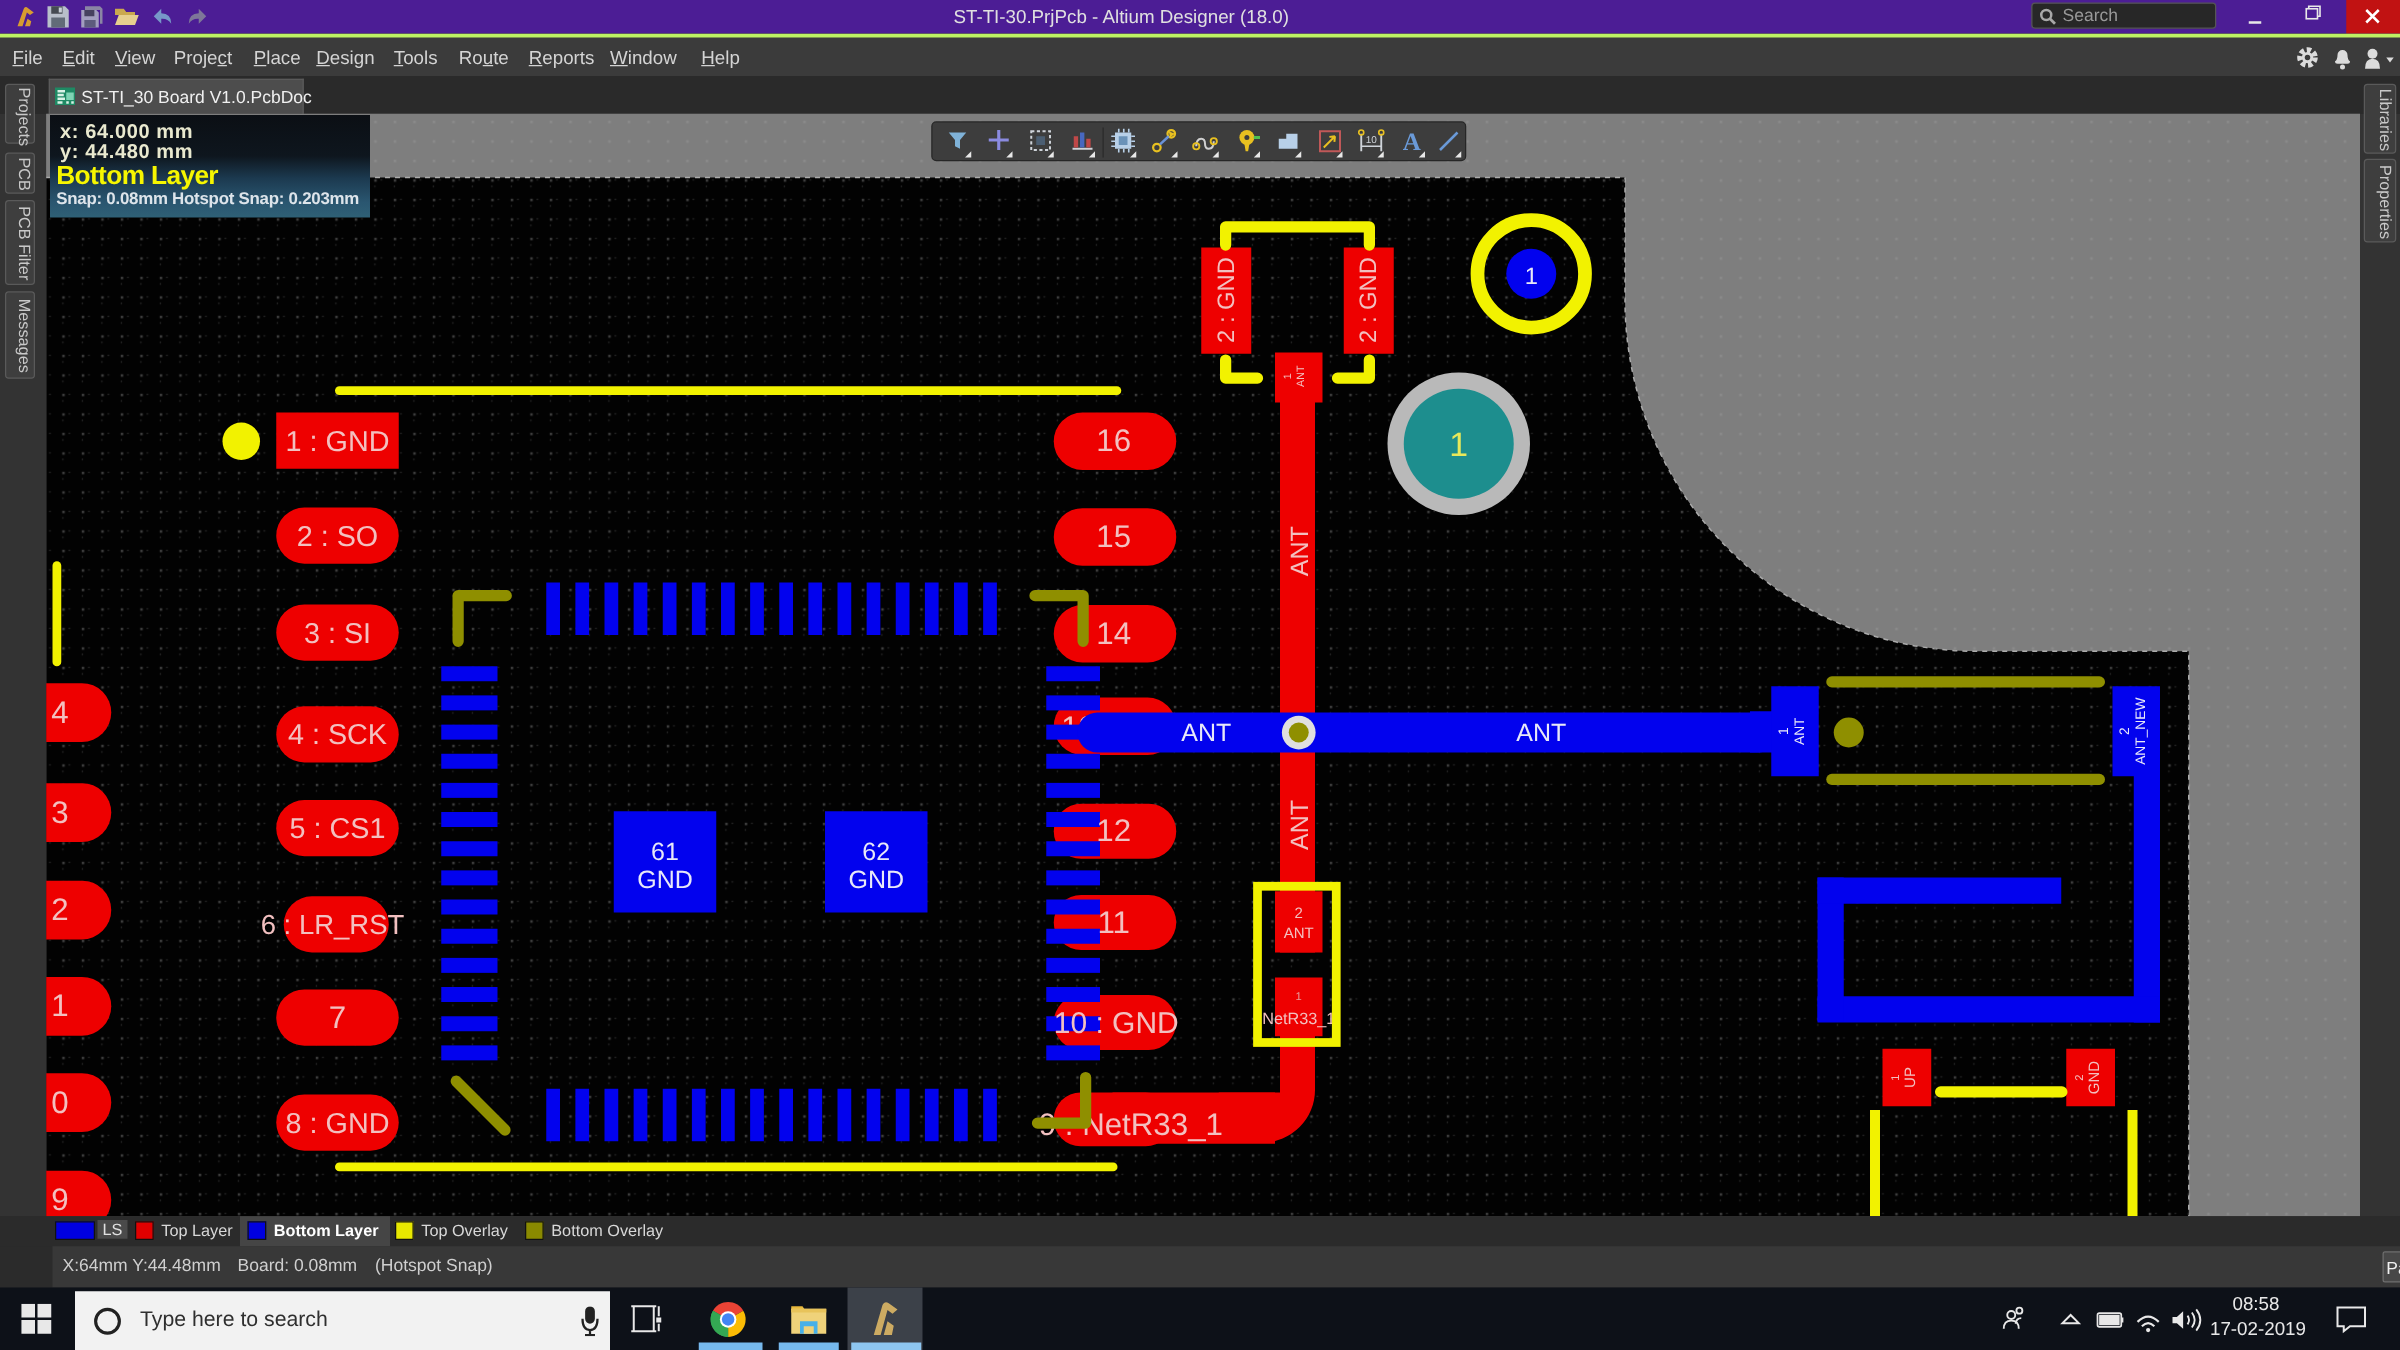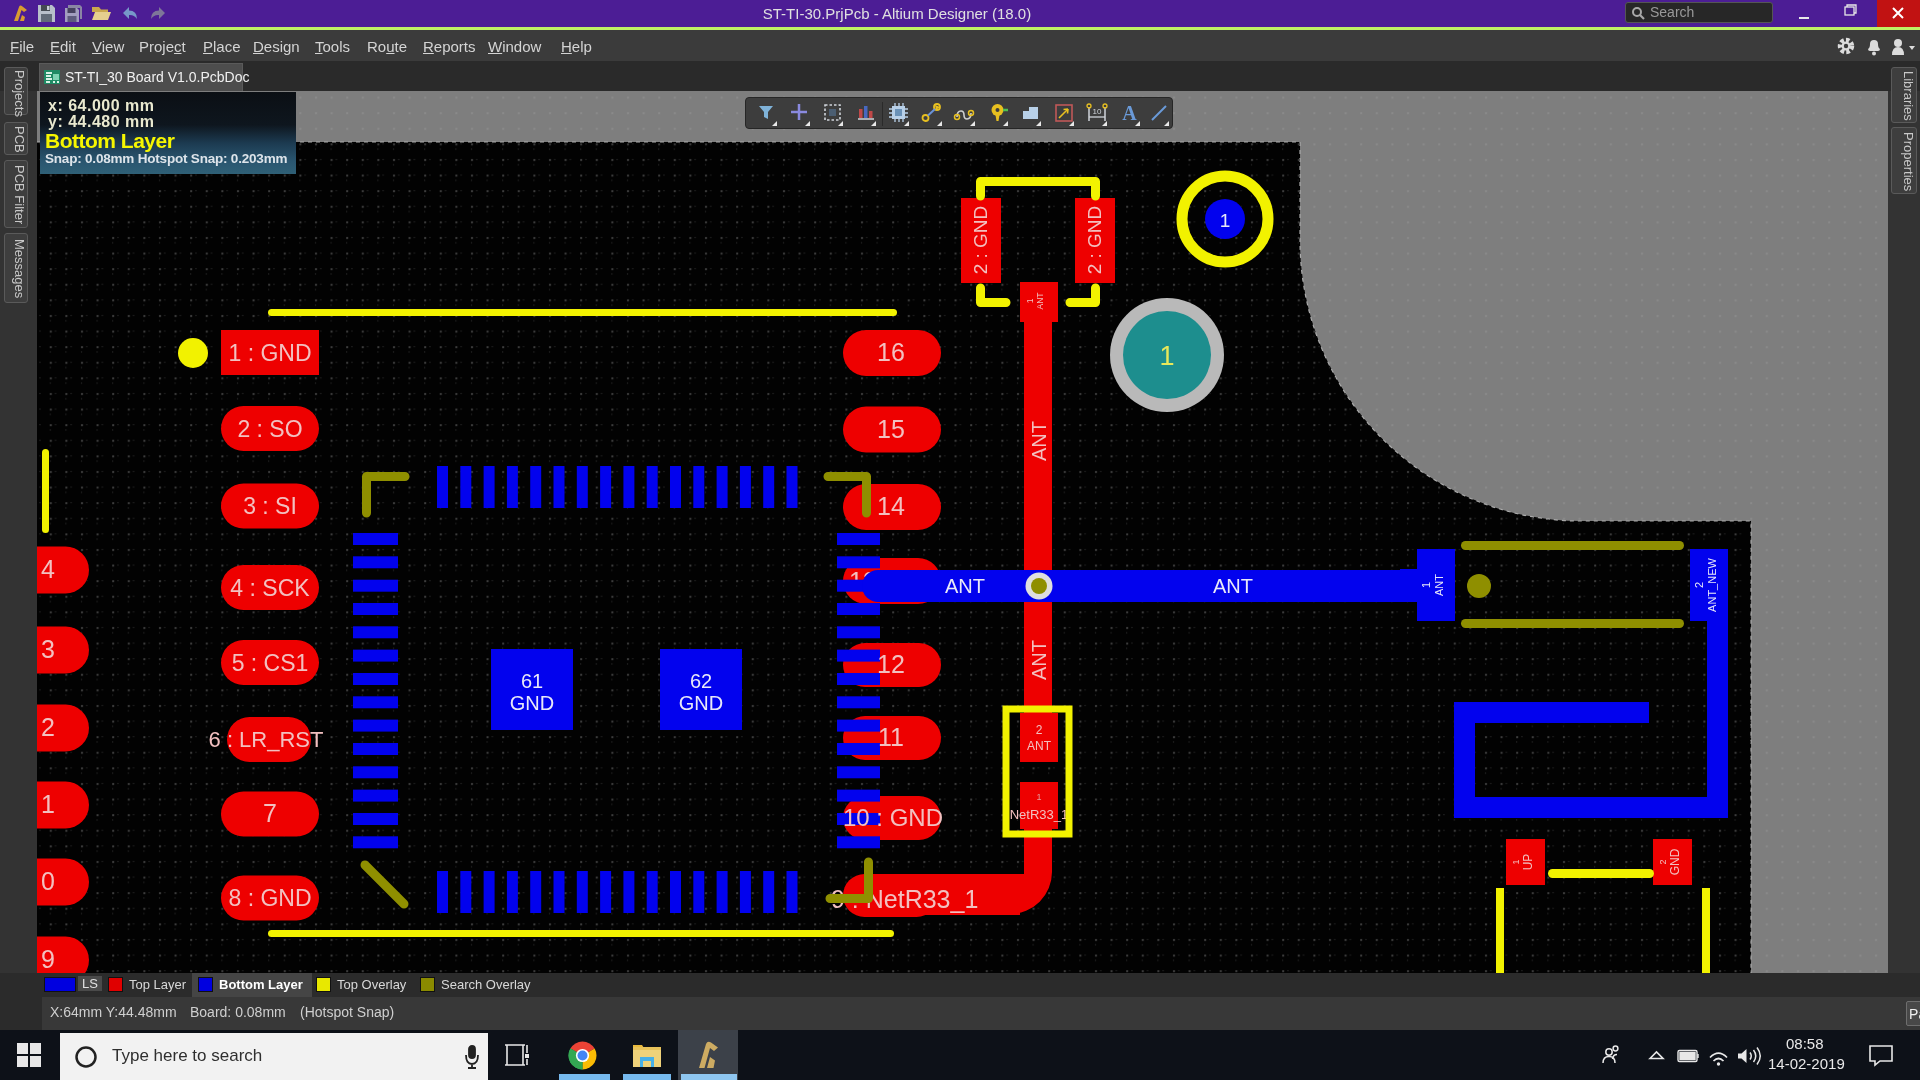--- a/index.html
+++ b/index.html
@@ -448,21 +448,21 @@
   <div class="sw" style="left:44px; width:32px; background:#0000e0"></div>
   <span style="left:78px; background:#4a4a4a; padding:0 4px; top:3px; color:#e0e0e0">LS</span>
   <div class="sw" style="left:108px; width:15px; background:#e00000"></div>
   <span style="left:129px">Top Layer</span>
   <div style="position:absolute; left:192px; top:0; width:120px; height:24px; background:#454545"></div>
   <div class="sw" style="left:198px; width:15px; background:#0000e0"></div>
   <span style="left:219px; font-weight:bold; color:#fff">Bottom Layer</span>
   <div class="sw" style="left:316px; width:15px; background:#e8e800"></div>
   <span style="left:337px">Top Overlay</span>
   <div class="sw" style="left:420px; width:15px; background:#8a8a00"></div>
-  <span style="left:441px">Search Overlay</span>
+  <span style="left:441px">Bottom Overlay</span>
 </div>
 
 <div id="statusbar">
   <span class="abs" style="left:8px;top:7px">X:64mm Y:44.48mm</span>
   <span class="abs" style="left:148px;top:7px">Board: 0.08mm</span>
   <span class="abs" style="left:258px;top:7px">(Hotspot Snap)</span>
   <div id="panelsbtn">Panels</div>
 </div>
 
 <div id="taskbar">
@@ -532,17 +532,17 @@
       <path d="M112 13.5 q8.5 -8.5 17 0"></path>
       <path d="M115.5 17 q5 -5 10 0"></path>
     </g>
     <circle cx="120.5" cy="20" r="1.7"></circle>
     <path d="M140 9.5 h3.5 l5 -4.5 v14 l-5 -4.5 h-3.5 Z"></path>
     <g fill="none" stroke="#e8e8e8" stroke-width="1.5">
       <path d="M152 8.5 q2.5 3.5 0 7 M155.5 6 q4.5 6 0 12 M159 3.5 q6.5 8.5 0 17"></path>
     </g>
   </svg>
   <div class="tray" style="left:1786px;top:5px;font-size:15px">08:58</div>
-  <div class="tray" style="left:1768px;top:25px;font-size:15px">14-02-2019</div>
+  <div class="tray" style="left:1768px;top:25px;font-size:15px">17-02-2019</div>
   <svg class="abs" style="left:1868px;top:13px" width="26" height="24" viewBox="0 0 26 24" fill="none" stroke="#e8e8e8" stroke-width="1.6">
     <path d="M2 3 h22 v15 h-12 l-5 4 v-4 h-5 Z"></path>
   </svg>
 </div>
 
 </body></html>

